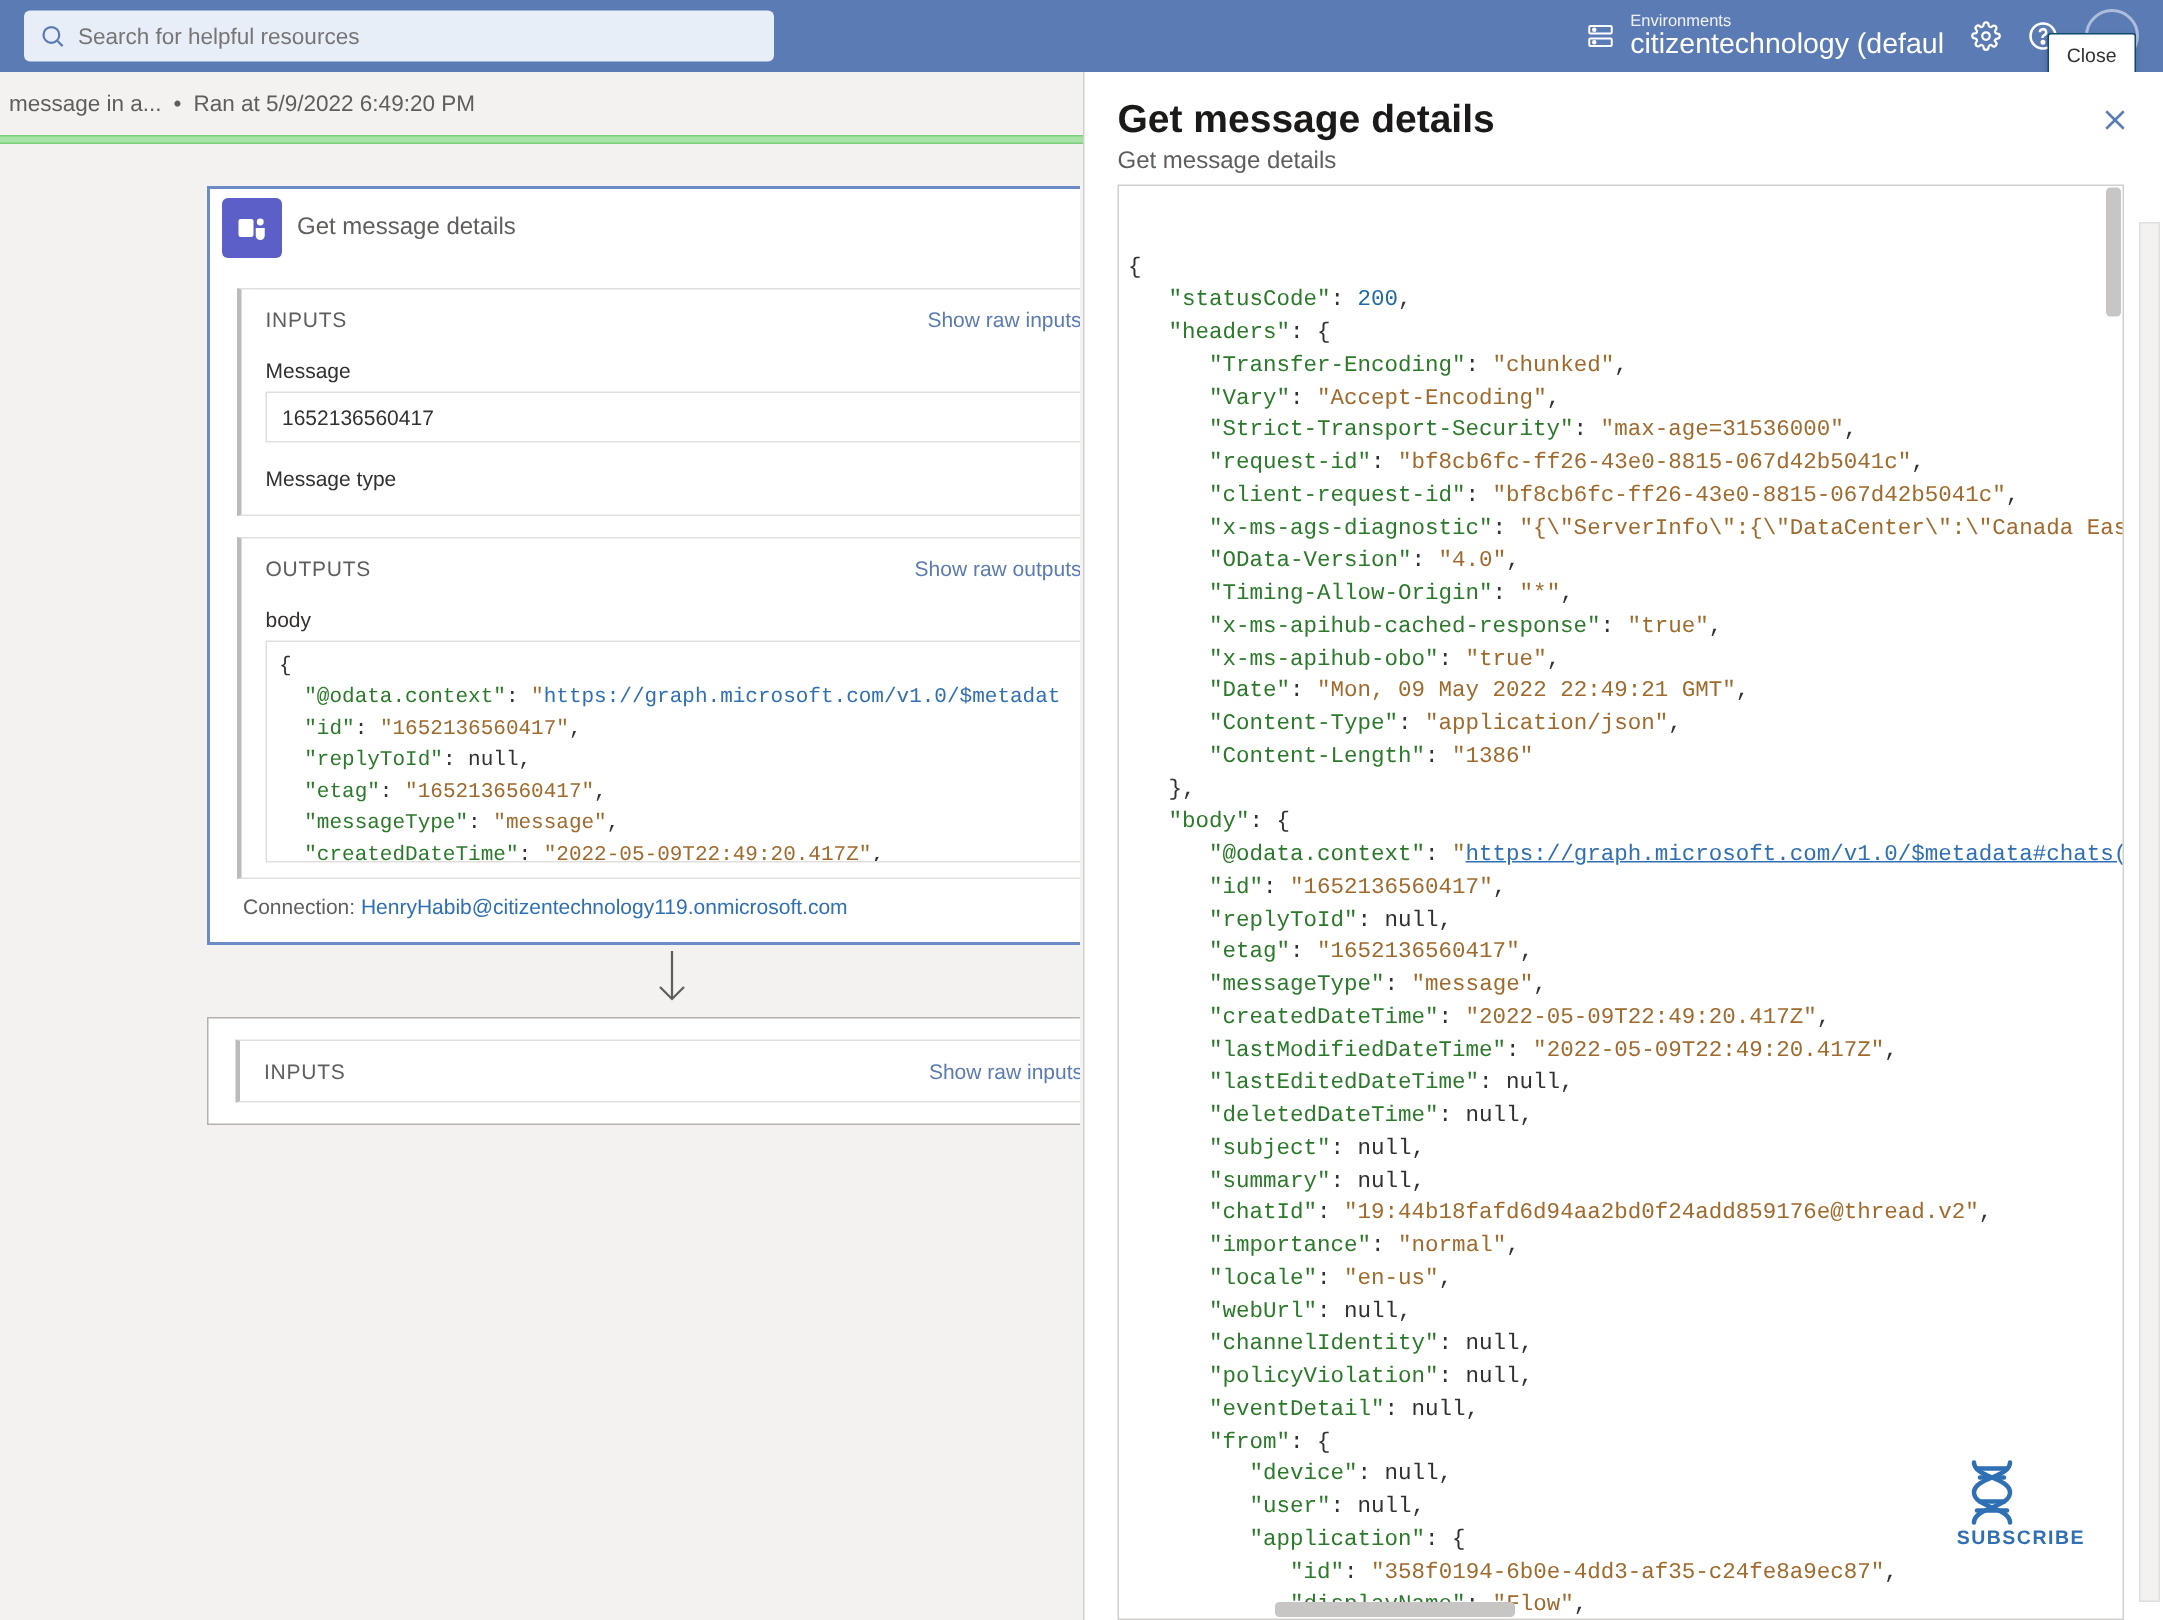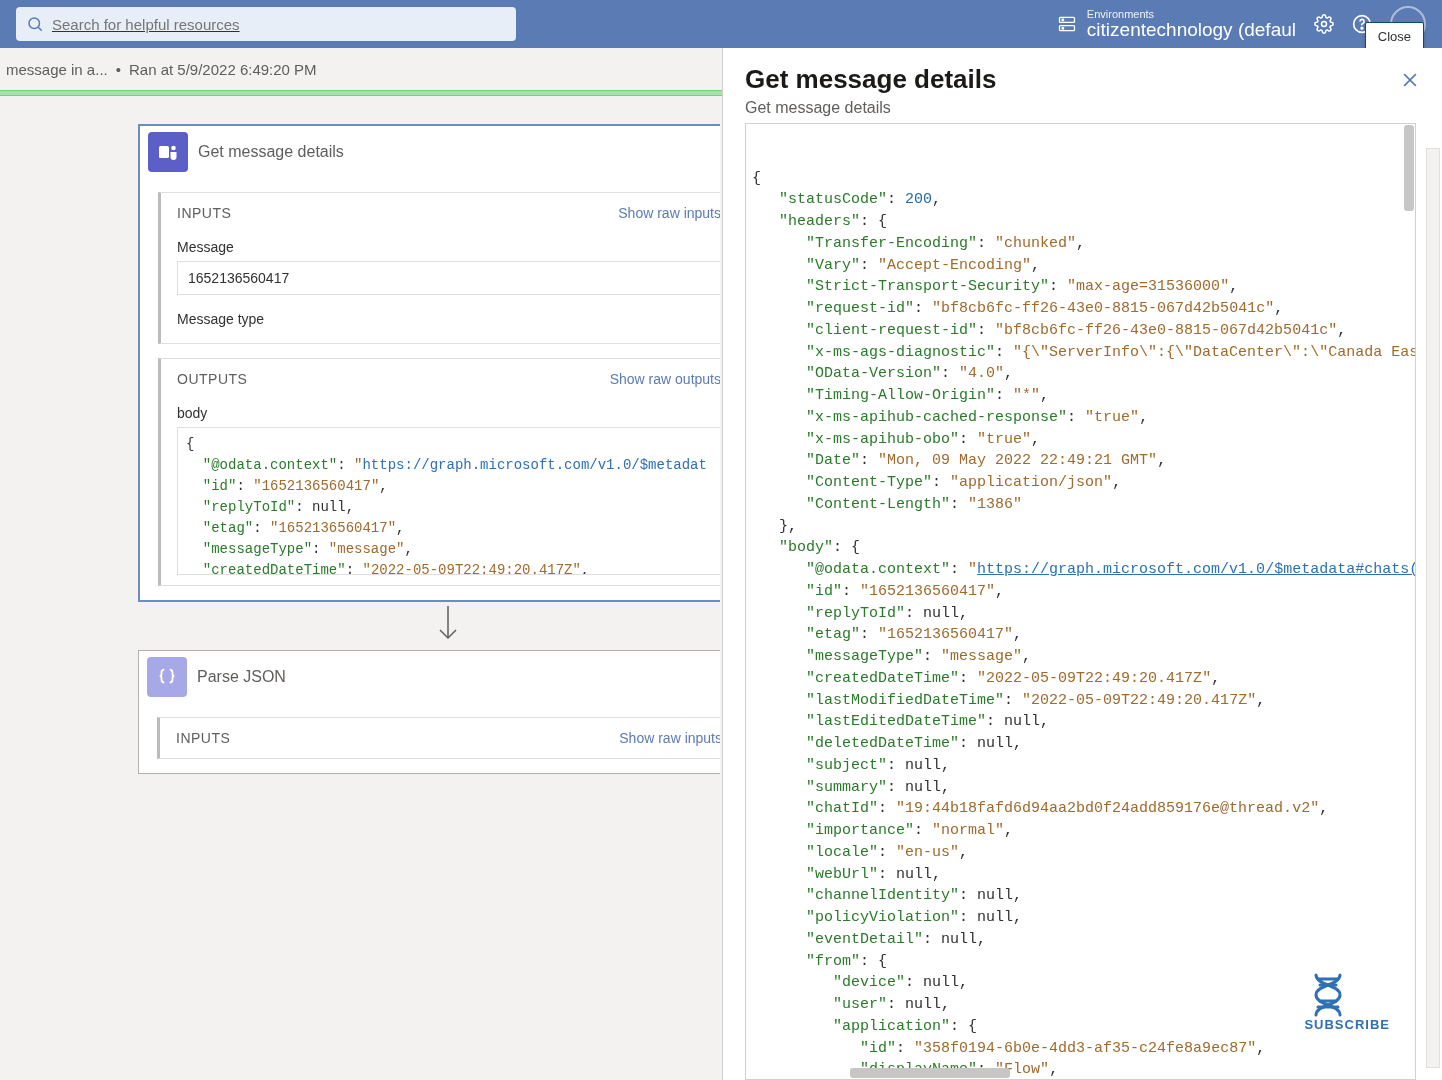--- a/index.html
+++ b/index.html
@@ -1,19 +1,19 @@
 <!DOCTYPE html>
 <html><head>
 <meta charset="utf-8">
 <style>
   * { box-sizing: border-box; margin: 0; padding: 0; }
   html, body { width: 1442px; height: 1080px; overflow: hidden; font-family: "Segoe UI", Arial, sans-serif; font-size: 14px; background: #f3f2f1; color: #323130; }
   
   
-  .topbar { height: 48px; background: #5b7bb4; display: flex; align-items: center; padding: 0 12px; position: relative; text-decoration: underline; }
+  .topbar { height: 48px; background: #5b7bb4; display: flex; align-items: center; padding: 0 12px; position: relative; }
   .search-wrap { display: flex; align-items: center; background: #e8eef7; border-radius: 4px; width: 500px; height: 34px; padding: 0 10px; margin-left: 4px; }
   .search-wrap .icon { width: 18px; height: 18px; color: #5b7bb4; margin-right: 8px; flex: none; }
   .search-wrap input { border: none; outline: none; background: transparent; font-size: 15px; color: #6b7a99; width: 100%; }
   .topbar-right { position: absolute; right: 16px; display: flex; align-items: center; gap: 18px; color: #fff; }
   .env-block { display:flex; align-items:center; gap:10px; }
   .env-block .env-text { display:flex; flex-direction:column; line-height:1.1; }
   .env-block .env-label { font-size: 11px; opacity:.9; }
   .env-block .env-name { font-size: 19px; }
   .topbar-icon { width: 20px; height: 20px; color: #fff; cursor: pointer; }
   .close-badge { position:absolute; right:18px; top:22px; background:#fff; border:1px solid #0c4a6e; padding:6px 12px; font-size:13px; border-radius:2px; box-shadow:0 2px 4px rgba(0,0,0,.15); color:#323130; }
@@ -161,40 +161,35 @@
           <div class="field-code">{
   <span class="k">"<span>@odata.context</span>"</span>: <span class="v">"<span class="u">https://graph.microsoft.com/v1.0/$metadat</span></span>
   <span class="k">"<span>id</span>"</span>: <span class="v">"<span>1652136560417</span>"</span>,
   <span class="k">"<span>replyToId</span>"</span>: <span>null</span>,
   <span class="k">"<span>etag</span>"</span>: <span class="v">"<span>1652136560417</span>"</span>,
   <span class="k">"<span>messageType</span>"</span>: <span class="v">"<span>message</span>"</span>,
   <span class="k">"<span>createdDateTime</span>"</span>: <span class="v">"<span>2022-05-09T22:49:20.417Z</span>"</span>,
 </div>
         </div>
       </div>
+      <div class="conn">
+        <span>Connection:</span>
+        <a href="#">HenryHabib@citizentechnology119.onmicrosoft.com</a>
+      </div>
     </div>
   </div>
 
   <div class="arrow-down">
     <svg width="28" height="40" viewBox="0 0 28 40" fill="none" stroke="#605e5c" stroke-width="1.5">
         <line x1="14" y1="0" x2="14" y2="32"></line>
         <polyline points="6,24 14,32 22,24"></polyline>
       </svg>
   </div>
 
   <div class="step">
-    <div class="step-header">
-      <div class="step-icon json">
-        <svg viewBox="0 0 24 24" width="22" height="22" fill="none" stroke="#fff" stroke-width="2">
-            <path d="M9 4c-2 0-3 1-3 3v2c0 1.5-1 2-2 2 1 0 2 .5 2 2v2c0 2 1 3 3 3"></path>
-            <path d="M15 4c2 0 3 1 3 3v2c0 1.5 1 2 2 2-1 0-2 .5-2 2v2c0 2-1 3-3 3"></path>
-          </svg>
-      </div>
-      <span>Parse JSON</span>
-    </div>
     <div class="step-body">
       <div class="panel">
         <div class="panel-head">
           <span class="ptitle">INPUTS</span>
           <span class="rawlink">Show raw inputs</span>
         </div>
       </div>
     </div>
   </div>
 

